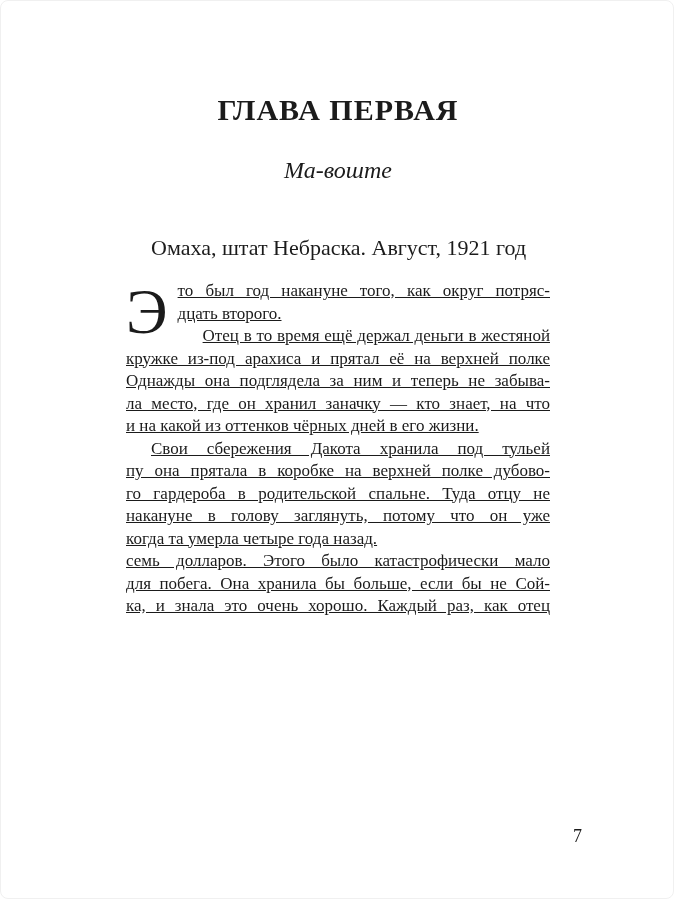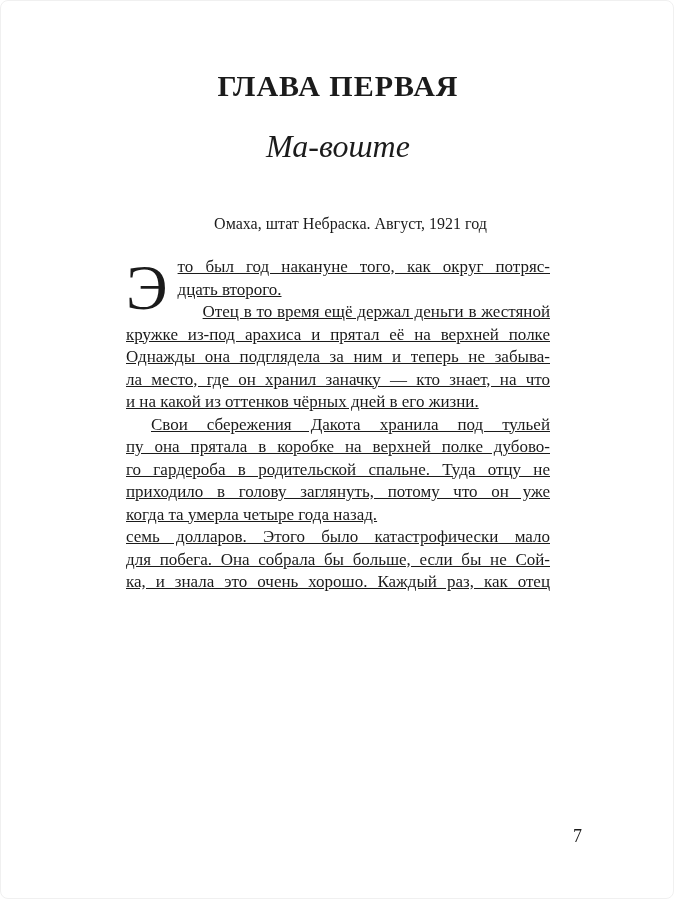--- a/index.html
+++ b/index.html
@@ -19,41 +19,41 @@
     color: #1b1b1b;
     overflow: hidden;
   }
   .content {
     position: absolute;
     left: 125px;
     top: 0;
     width: 424px;
   }
   .chapter-title {
-    margin-top: 69px;
+    margin-top: 93px;
     text-align: center;
     font-size: 30px;
     font-weight: 600;
     letter-spacing: 1px;
     line-height: 32px;
   }
   .chapter-subtitle {
     margin-top: 31px;
     text-align: center;
     font-style: italic;
-    font-size: 32px;
+    font-size: 24px;
     line-height: 26px;
     font-weight: 400;
   }
   .dateline {
     margin-top: 54px;
-    font-size: 16px;
+    font-size: 22px;
     line-height: 22px;
     text-indent: 25px;
-    text-align: center;
+    text-align: left;
   }
   .body-text {
     margin-top: 21px;
     font-size: 17px;
   }
   .paragraph {
     margin: 0;
   }
   .line {
     line-height: 22.5px;
@@ -102,24 +102,24 @@
           <div class="line indent">Отец в то время ещё держал деньги в жестяной</div>
           <div class="line">кружке из-под арахиса и прятал её на верхней полке</div>
           <div class="line">Однажды она подглядела за ним и теперь не забыва-</div>
           <div class="line">ла место, где он хранил заначку — кто знает, на что</div>
           <div class="line last">и на какой из оттенков чёрных дней в его жизни.</div>
         </div>
         <div class="paragraph">
           <div class="line indent">Свои сбережения Дакота хранила под тульей</div>
           <div class="line">пу она прятала в коробке на верхней полке дубово-</div>
           <div class="line">го гардероба в родительской спальне. Туда отцу не</div>
-          <div class="line">приходило в голову заглянуть, потому что он уже</div>
+          <div class="line">накануне в голову заглянуть, потому что он уже</div>
           <div class="line last">когда та умерла четыре года назад.</div>
         </div>
         <div class="paragraph">
           <div class="line">семь долларов. Этого было катастрофически мало</div>
-          <div class="line">для побега. Она собрала бы больше, если бы не Сой-</div>
+          <div class="line">для побега. Она хранила бы больше, если бы не Сой-</div>
           <div class="line">ка, и знала это очень хорошо. Каждый раз, как отец</div>
         </div>
       </div>
   </div>
   <div class="page-number">7</div>
 </div>
 
 </body></html>

